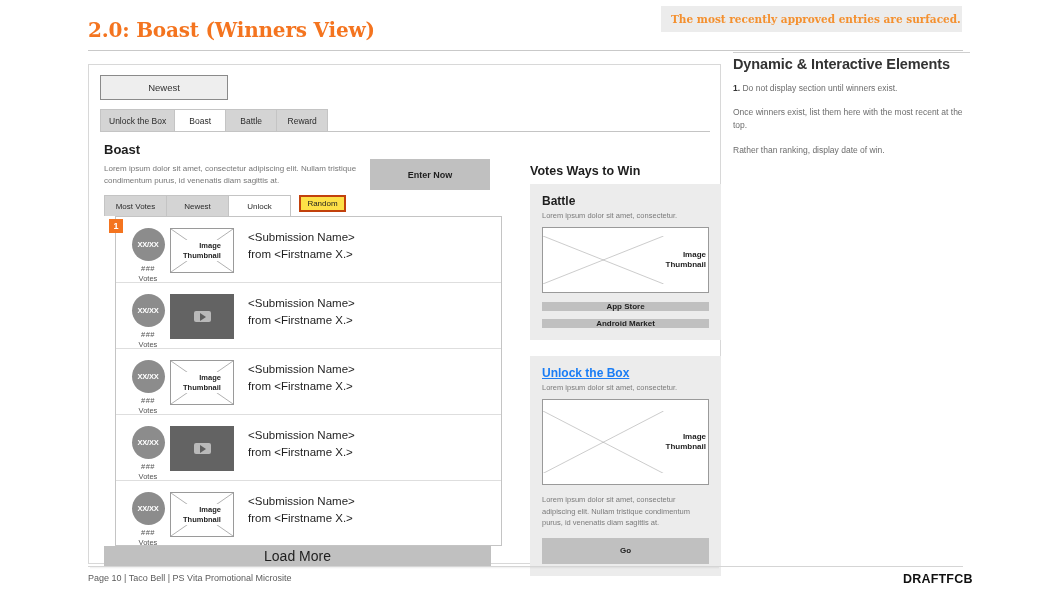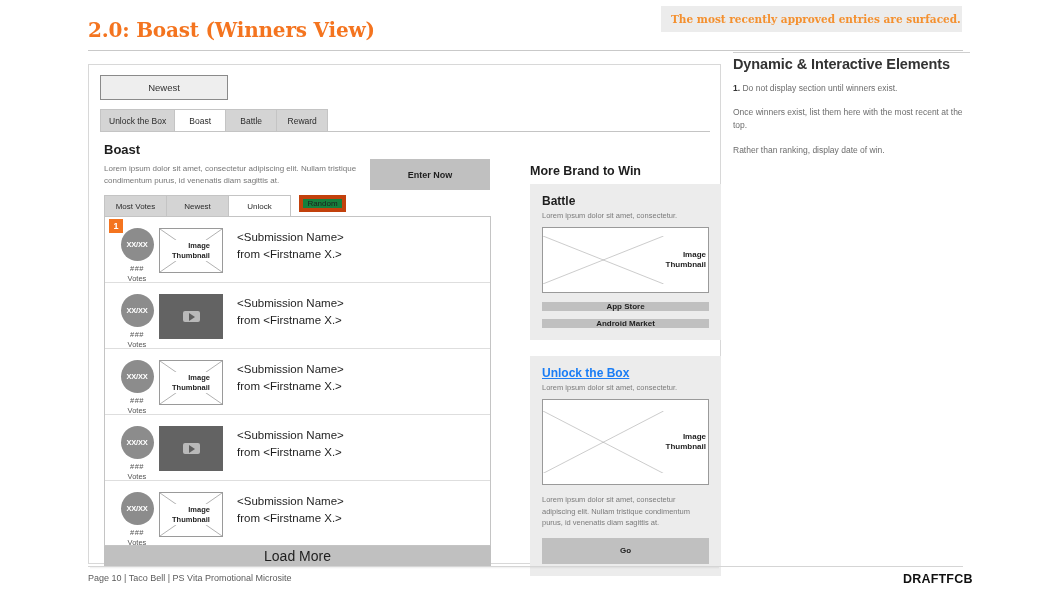--- a/index.html
+++ b/index.html
@@ -132,28 +132,28 @@
     border: 1px solid #c4c4c4; border-bottom: none;
     background: #d4d4d4;
     display: flex; align-items: center; justify-content: center;
     font-size: 8px; color: #2b2b2b;
     margin-right: -1px;
   }
   .subtab.active { background: #ffffff; position: relative; z-index: 2; }
   .randombtn {
     margin-left: 9px;
     height: 17px; width: 47px;
-    background: #15803d; border: 4px solid #c2410c;
+    background: #fde047; border: 2px solid #c2410c;
     display: flex; align-items: center; justify-content: center;
     font-size: 8px; color: #1e1e1e;
   }
 
   
   .list {
-    position: absolute; left: 15px; top: 151px;
+    position: absolute; left: 26px; top: 151px;
     width: 387px; height: 330px;
     border: 1px solid #c4c4c4;
     background: #ffffff;
     overflow: hidden;
   }
   .row {
     display: flex; align-items: flex-start;
     padding: 11px 10px 9px 10px;
     border-bottom: 1px solid #dedede;
     height: 66px;
@@ -420,21 +420,21 @@
         <div class="rowtxt">
           <div>&lt;Submission Name&gt;</div>
           <div>from &lt;Firstname X.&gt;</div>
         </div>
       </div>
 
     </div>
 
     <div class="loadmore">Load More</div>
 
-    <div class="mww-title">More Brand to Win</div>
+    <div class="mww-title">Votes Ways to Win</div>
 
     <div class="card battle">
       <div class="card-h">Battle</div>
       <div class="card-sub">Lorem ipsum dolor sit amet, consectetur.</div>
       <div class="card-thumb">
         <svg class="xline" viewBox="0 0 166 66" preserveAspectRatio="none">
             <line x1="0" y1="0" x2="166" y2="66" stroke="#9a9a9a" stroke-width="0.7"></line>
             <line x1="166" y1="0" x2="0" y2="66" stroke="#9a9a9a" stroke-width="0.7"></line>
           </svg>
         <div class="thumb-txt"><span>Image</span><br><span>Thumbnail</span></div>

